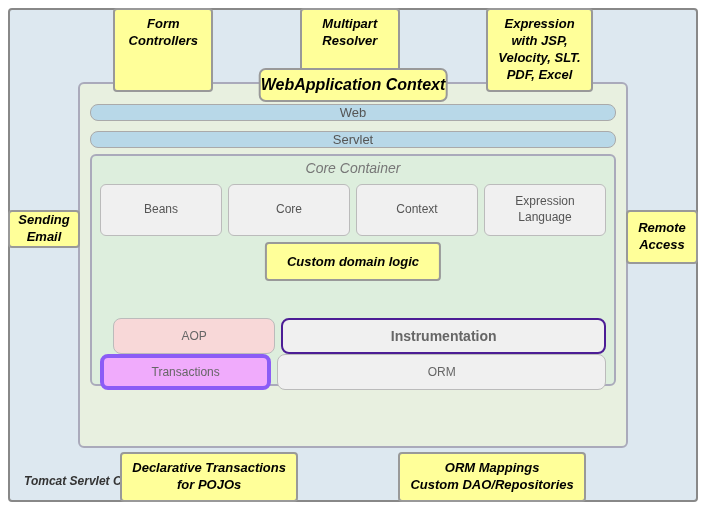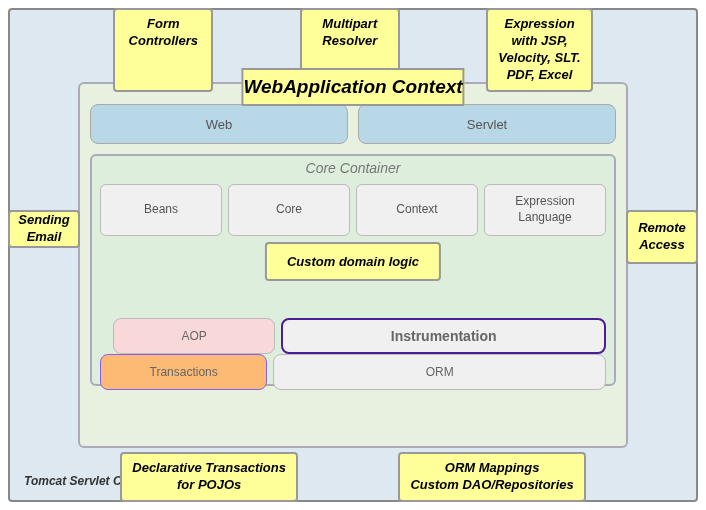--- a/index.html
+++ b/index.html
@@ -128,38 +128,39 @@
     }
 
     
     .webapp-context {
       position: absolute;
       top: -16px;
       left: 50%;
       transform: translateX(-50%);
       background: #ffff99;
       border: 2px solid #999;
-      border-radius: 0;
+      border-radius: 7px;
       padding: 6px 0;
-      font-size: 19px;
+      font-size: 16px;
       font-weight: bold;
       font-style: italic;
       white-space: nowrap;
       z-index: 10;
     }
 
     
     .web-servlet-row {
       position: absolute;
       top: 20px;
       left: 10px;
       right: 10px;
       display: flex;
       gap: 10px;
       height: 40px;
+      flex-direction: column;
     }
 
     .web-box, .servlet-box {
       flex: 1;
       background: #b8d8e8;
       border: 1px solid #aaa;
       border-radius: 8px;
       display: flex;
       align-items: center;
       justify-content: center;
@@ -275,22 +276,22 @@
       bottom: -6px;
       left: 8px;
       right: 8px;
       display: flex;
       gap: 6px;
       height: 36px;
     }
 
     .trans-box {
       flex: 1;
-      background: #fdba74;
-      border: 1px solid #8b5cf6;
+      background: #f0abfc;
+      border: 4px solid #8b5cf6;
       border-radius: 8px;
       display: flex;
       align-items: center;
       justify-content: center;
       font-size: 12px;
       color: #666;
     }
 
     .orm-box {
       flex: 2;

